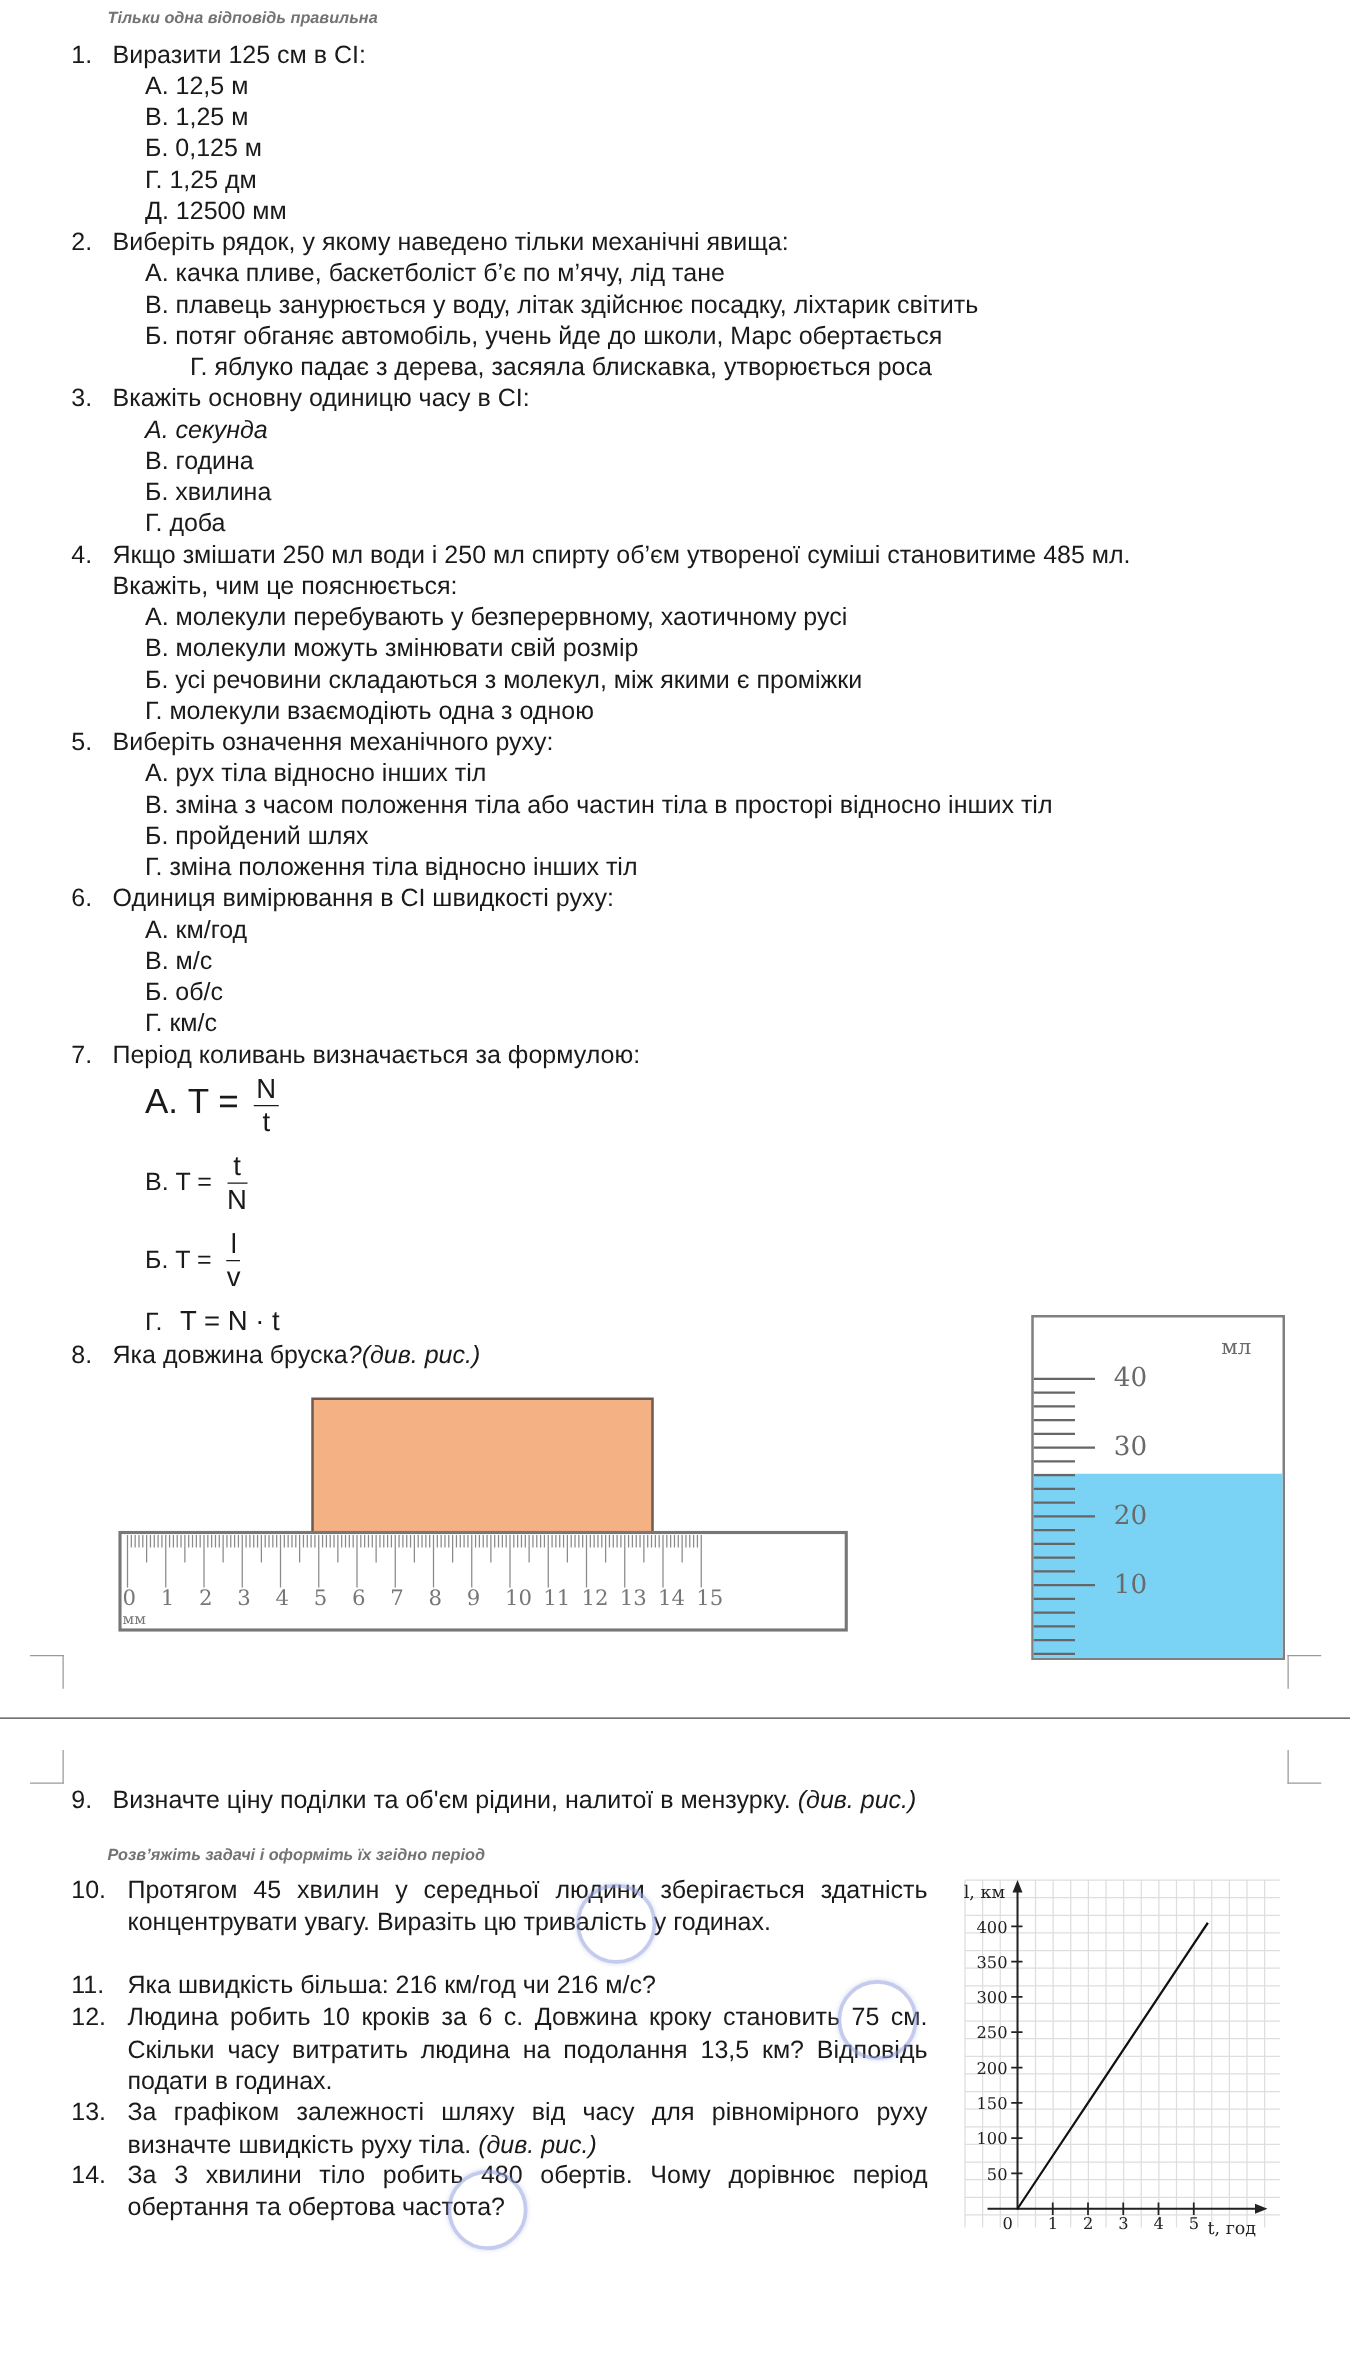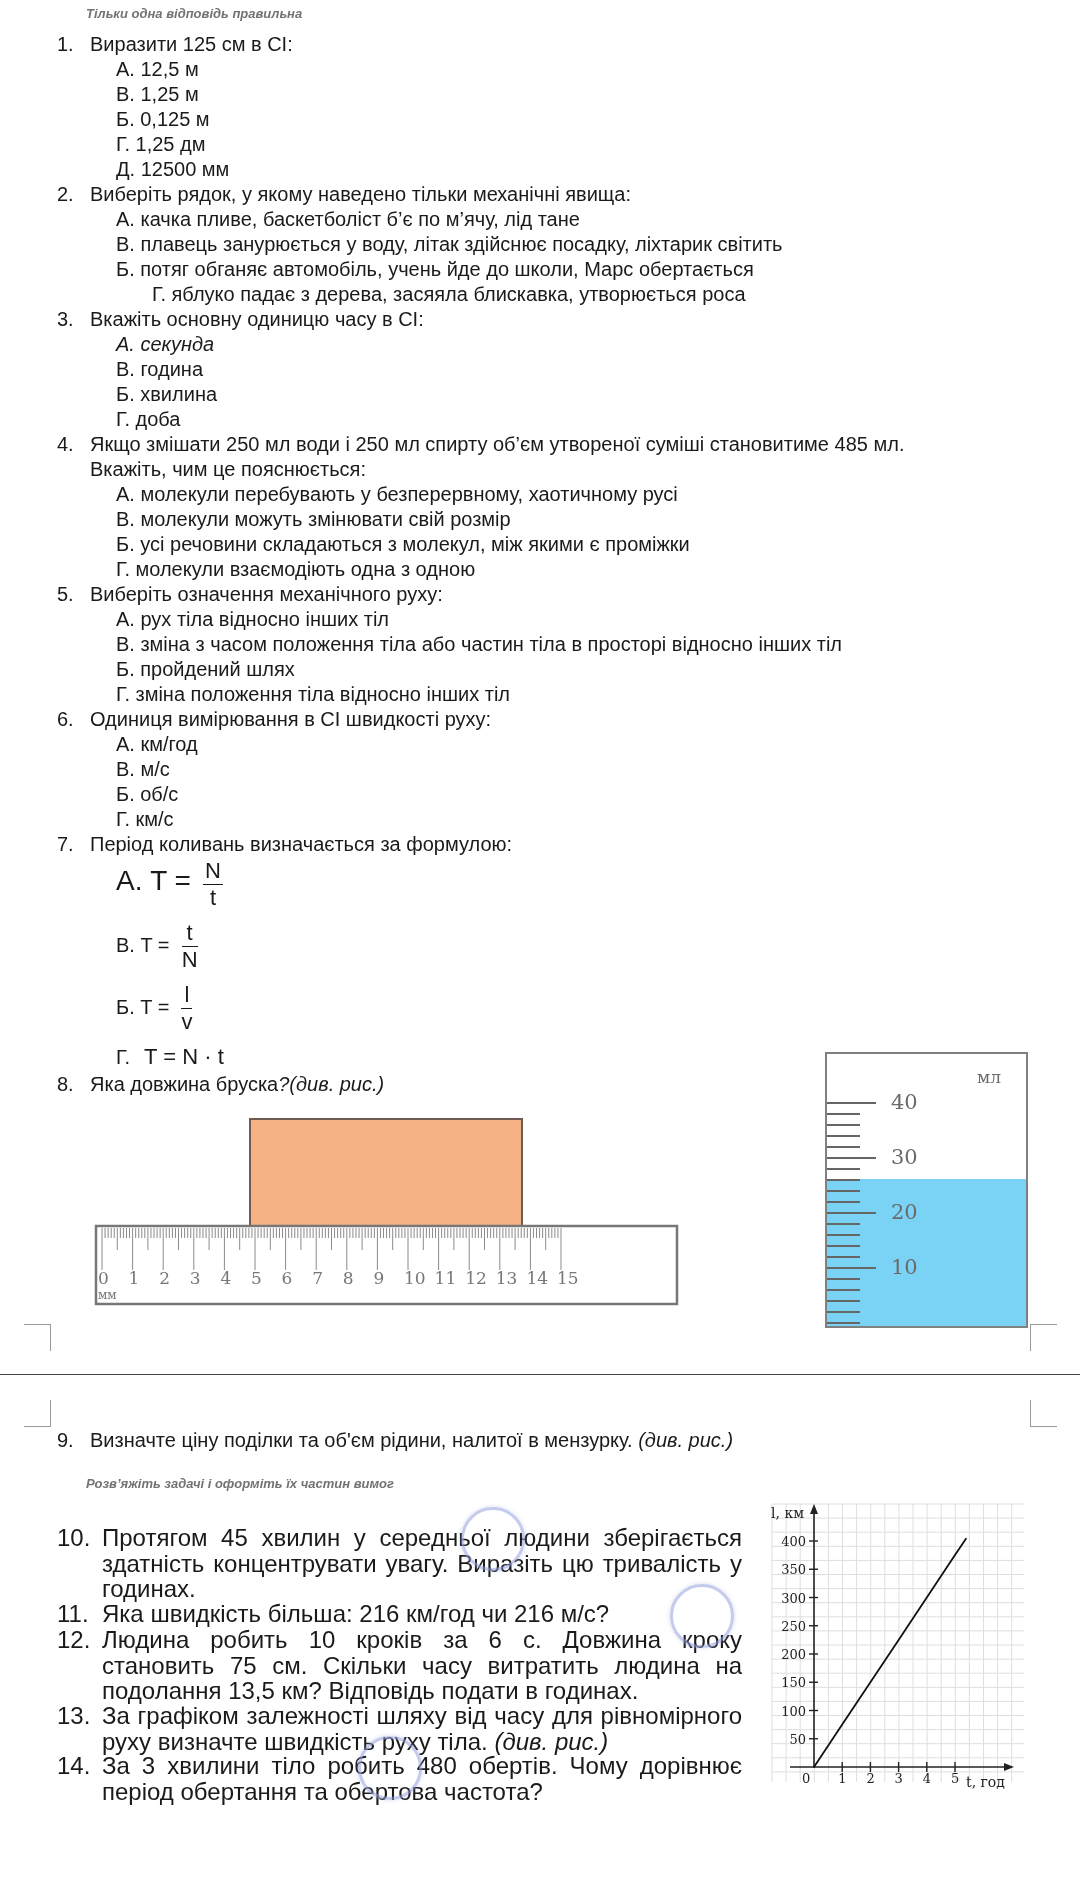--- a/index.html
+++ b/index.html
@@ -9,21 +9,21 @@
   .heading { color: #737373; font-style: italic; font-weight: bold; font-size: 13px; white-space: nowrap; }
   .q { font-size: 20px; line-height: 25px; white-space: nowrap; }
   .qnum { position: absolute; left: 0; }
   .qtext { position: absolute; left: 33px; }
   .opt { font-size: 20px; line-height: 25px; white-space: nowrap; }
   .ital { font-style: italic; }
   .frac { display: inline-block; vertical-align: middle; text-align: center; margin-left: 6px; font-size: 22px; line-height: 26px; }
   .frac .num { display: block; border-bottom: 1.5px solid #1a1a1a; padding: 0 2px; }
   .frac .den { display: block; }
   .formula { font-size: 22px; }
-  .p2 { font-size: 24px; line-height: 25.5px; margin-top: 25px; }
+  .p2 { font-size: 20px; line-height: 25.5px; }
   .p2 .qnum { left: 0; }
   .p2 .qtext { left: 45px; width: 640px; text-align: justify; white-space: normal; }
   .corner { position: absolute; border-color: #9a9a9a; border-style: solid; width: 26px; height: 26px; }
   .serif { font-family: "DejaVu Serif", "Liberation Serif", serif; }
   .touch { position: absolute; width: 58px; height: 58px; border-radius: 50%;
            border: 3px solid rgba(150,160,220,0.55); box-shadow: 0 0 4px rgba(150,160,220,0.4); }
 </style>
 </head>
 <body>
 
@@ -338,21 +338,21 @@
 <div class="abs" style="left:0; top:1374px; width:1080px; height:1px; background:#444;"></div>
 
 <div class="corner" style="left:24px; top:1400px; border-width:0 1px 1px 0;"></div>
 <div class="corner" style="left:1030px; top:1400px; border-width:0 0 1px 1px;"></div>
 
 <div class="abs q" style="left:57px; top:1428px; width:900px; height:25px;">
   <span class="qnum">9.</span>
   <span class="qtext"><span>Визначте ціну поділки та об'єм рідини, налитої в мензурку.</span> <span class="ital">(див. рис.)</span></span>
 </div>
 
-<div class="abs heading" style="left:86px; top:1476px;">Розв’яжіть задачі і оформіть їх частин вимог</div>
+<div class="abs heading" style="left:86px; top:1476px;">Розв’яжіть задачі і оформіть їх згідно період</div>
 
 <div class="abs p2" style="left:57px; top:1500px; width:690px; height:77px;">
   <span class="qnum">10.</span>
   <span class="qtext">Протягом 45 хвилин у середньої людини зберігається здатність концентрувати увагу. Виразіть цю тривалість у годинах.</span>
 </div>
 <div class="abs p2" style="left:57px; top:1576px; width:690px; height:26px;">
   <span class="qnum">11.</span>
   <span class="qtext">Яка швидкість більша: 216 км/год чи 216 м/с?</span>
 </div>
 <div class="abs p2" style="left:57px; top:1602px; width:690px; height:77px;">

